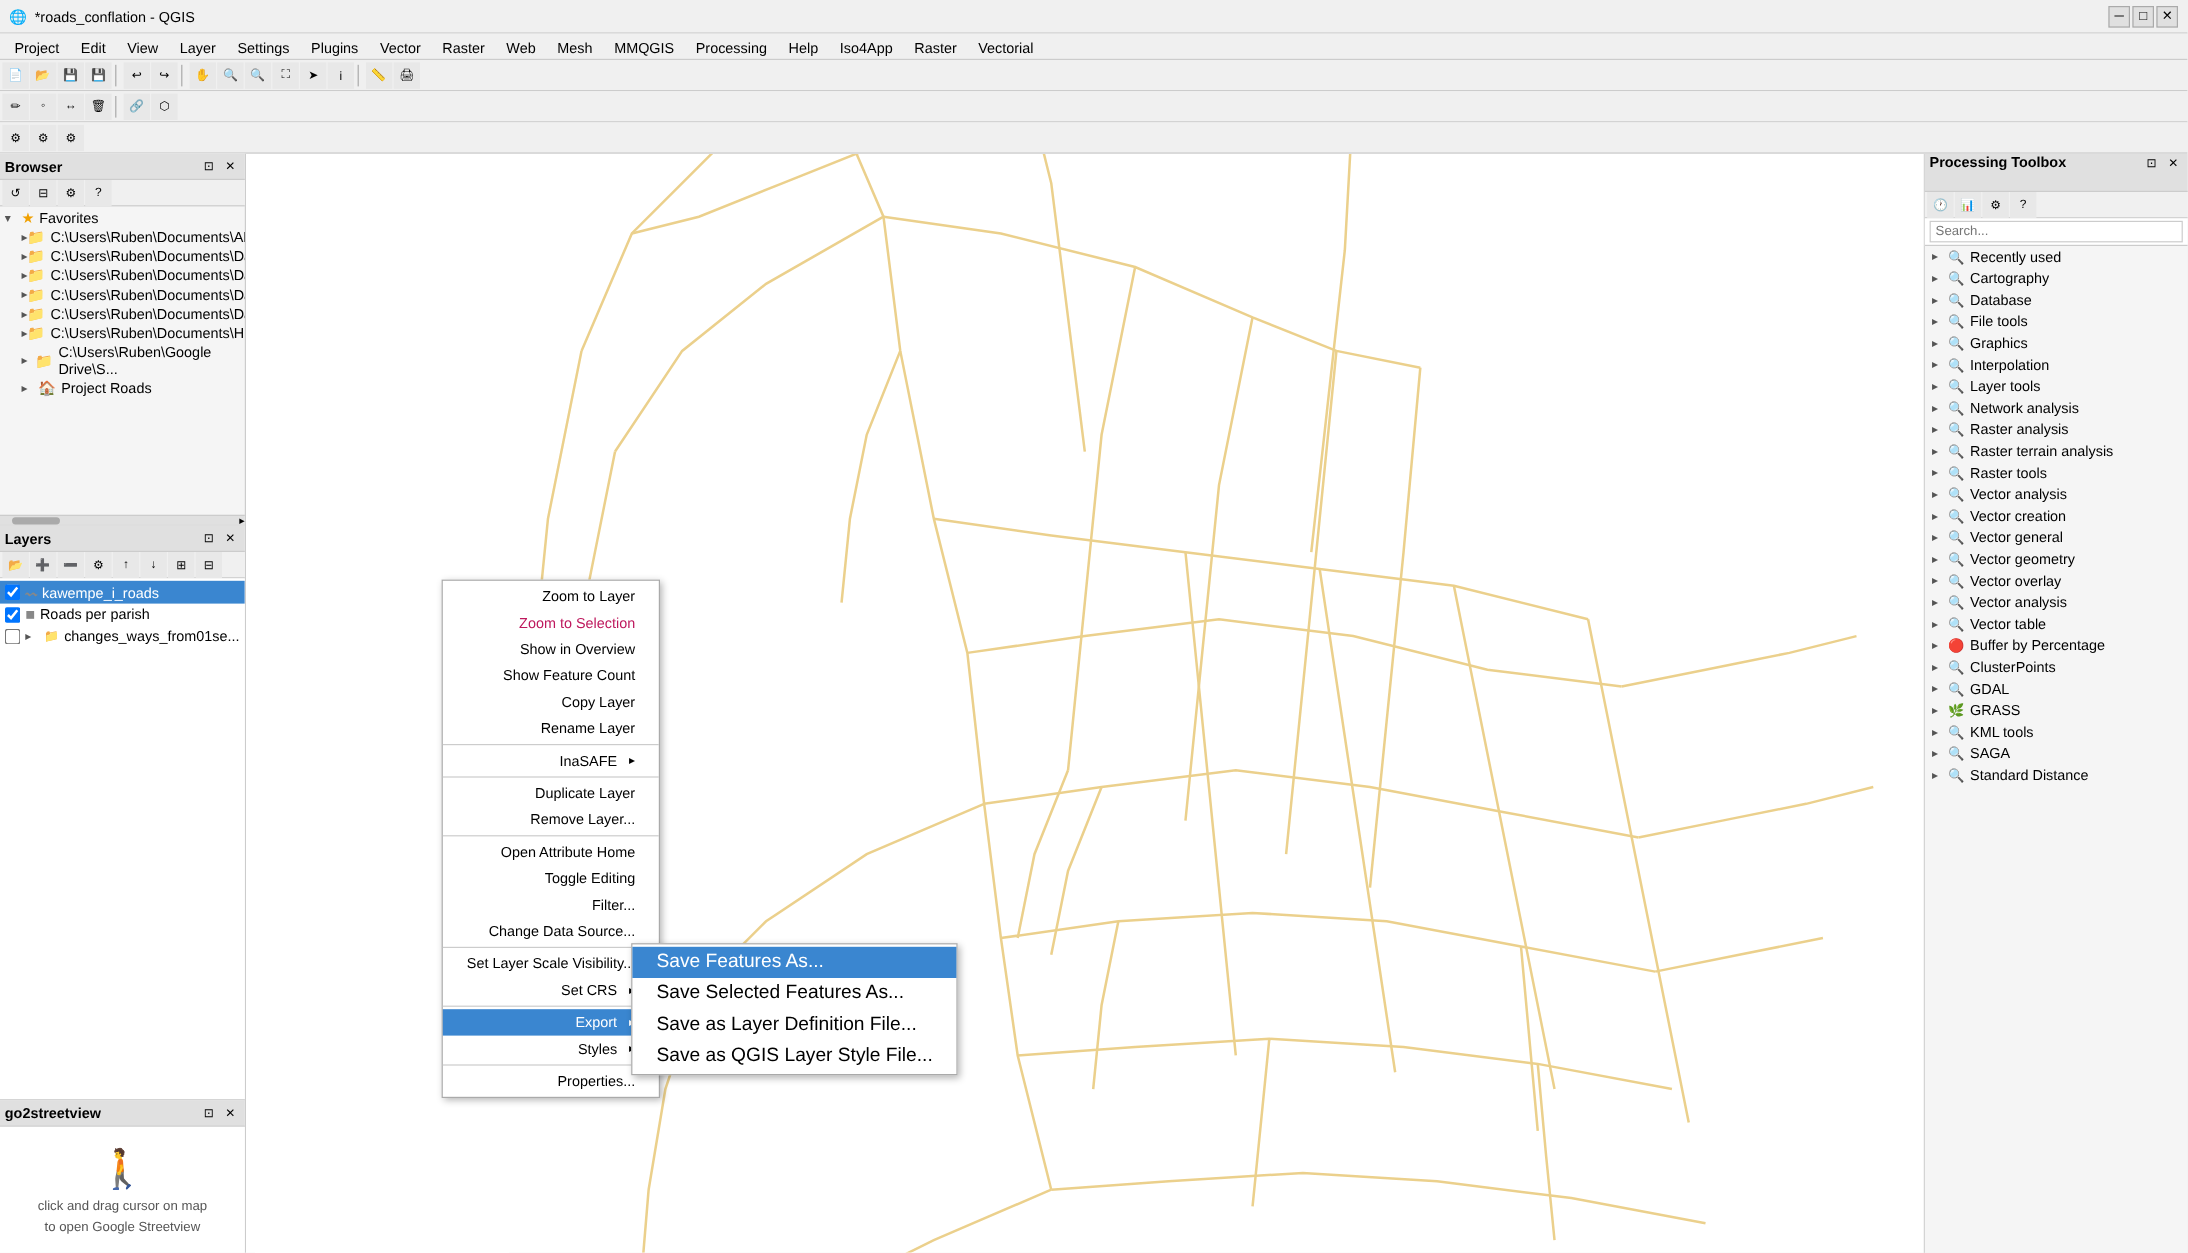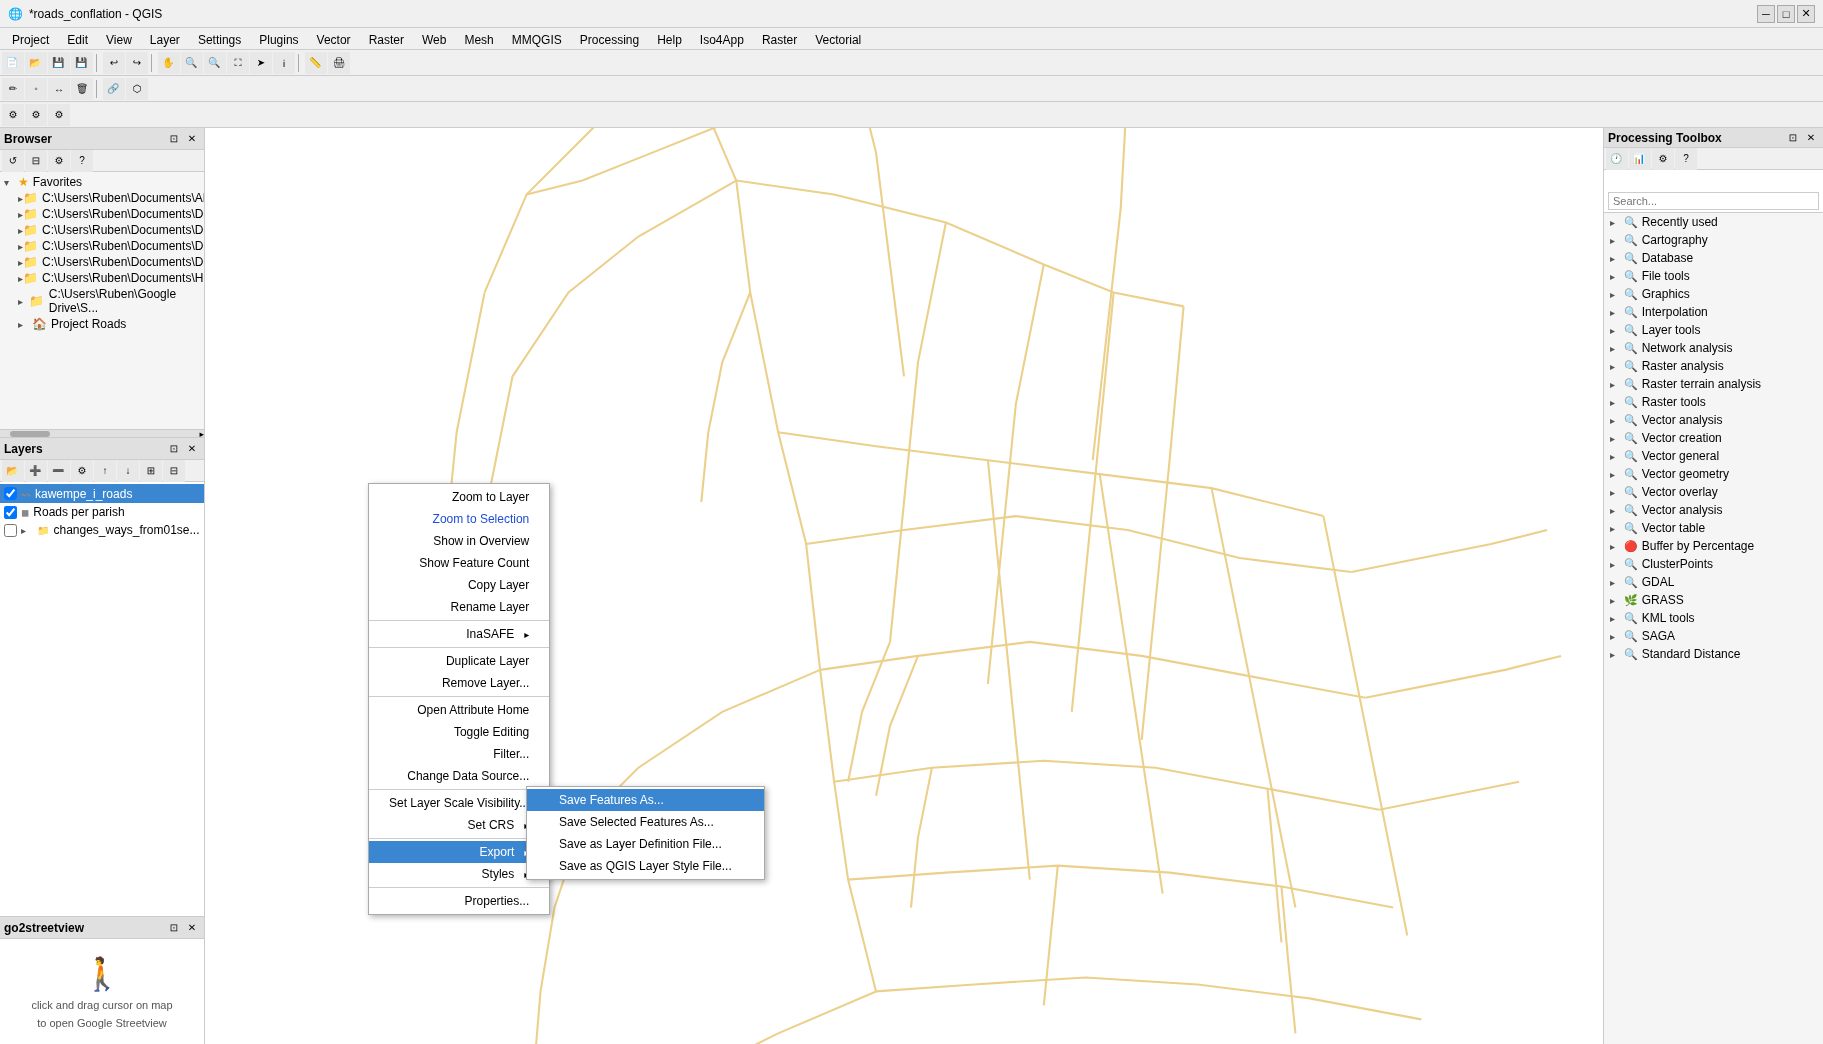--- a/index.html
+++ b/index.html
@@ -166,39 +166,39 @@
     
     #right-panel {
       width: 220px;
       border-left: 1px solid #ccc;
       background: #f5f5f5;
       display: flex;
       flex-direction: column;
     }
     #processing-header {
       background: #e0e0e0;
-      height: 20px;
-      display: flex; align-items: center; padding: 0 4px;
+      height: 32px;
+      display: flex; align-items: flex-start; padding: 0 4px;
       border-bottom: 1px solid #ccc;
       justify-content: space-between;
     }
     .processing-toolbar {
       height: 22px;
       display: flex; align-items: center; padding: 0 2px; gap: 1px;
       border-bottom: 1px solid #ccc;
       background: #f0f0f0;
     }
     .processing-search {
       padding: 2px 4px;
       border-bottom: 1px solid #ccc;
       background: white;
       display: flex; align-items: center;
     }
     .processing-search input {
-      width: 100%; border: 1px solid #ccc; padding: 1px 4px; font-size: 11px; margin-top: 20px;
+      width: 100%; border: 1px solid #ccc; padding: 1px 4px; font-size: 11px;
     }
     .processing-content { flex: 1; overflow: auto; }
     .processing-item {
       display: flex; align-items: center; padding: 2px 6px; cursor: pointer; font-size: 12px;
     }
     .proc-arrow { width: 14px; font-size: 10px; color: #555; }
     .proc-icon { margin-right: 4px; color: #3070c0; font-size: 11px; }
 
     
     #context-menu {
@@ -213,40 +213,40 @@
       padding: 2px 0;
     }
     .ctx-item {
       padding: 4px 20px;
       cursor: pointer;
       font-size: 12px;
       display: flex; align-items: center; justify-content: flex-end;
       white-space: nowrap;
     }
     .ctx-item.highlighted { background: #3a86d0; color: white; }
-    .ctx-item.disabled { color: #1d4ed8; cursor: default; }
+    .ctx-item.disabled { color: #be185d; cursor: default; }
     .ctx-separator { border-top: 1px solid #ccc; margin: 2px 0; }
     .ctx-arrow { font-size: 10px; margin-left: 10px; }
 
     
     #export-submenu {
       position: absolute;
       left: 321px;
       top: 658px;
       background: white;
       border: 1px solid #aaa;
       box-shadow: 2px 2px 6px rgba(0,0,0,0.3);
       z-index: 1001;
       min-width: 180px;
       padding: 2px 0;
     }
     .export-item {
-      padding: 4px 32px;
+      padding: 4px 20px;
       cursor: pointer;
-      font-size: 12px;
+      font-size: 16px;
       white-space: nowrap;
     }
     .export-item.highlighted { background: #3a86d0; color: white; }
 
     .scrollbar-h {
       height: 8px; background: #e0e0e0; border-top: 1px solid #ccc;
       display: flex; align-items: center;
     }
     .scrollbar-thumb {
       width: 40px; height: 6px; background: #aaa; border-radius: 3px; margin-left: 10px;

